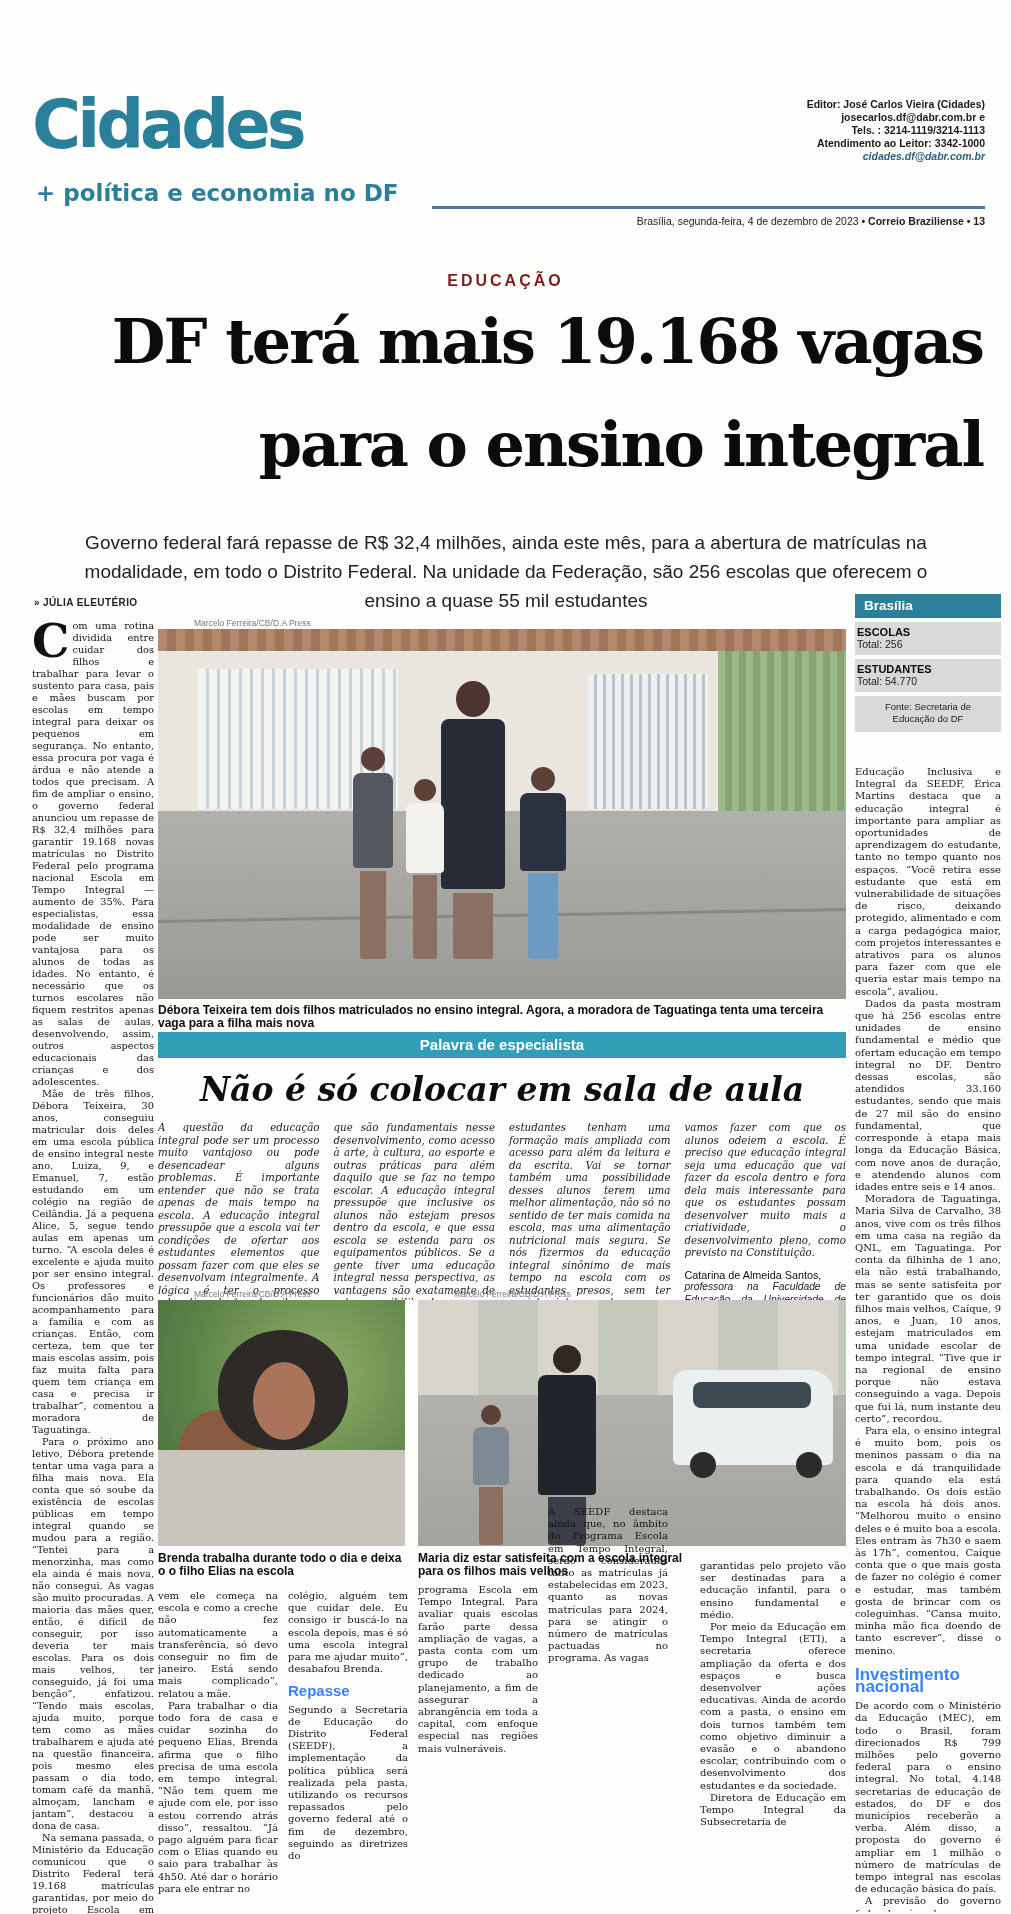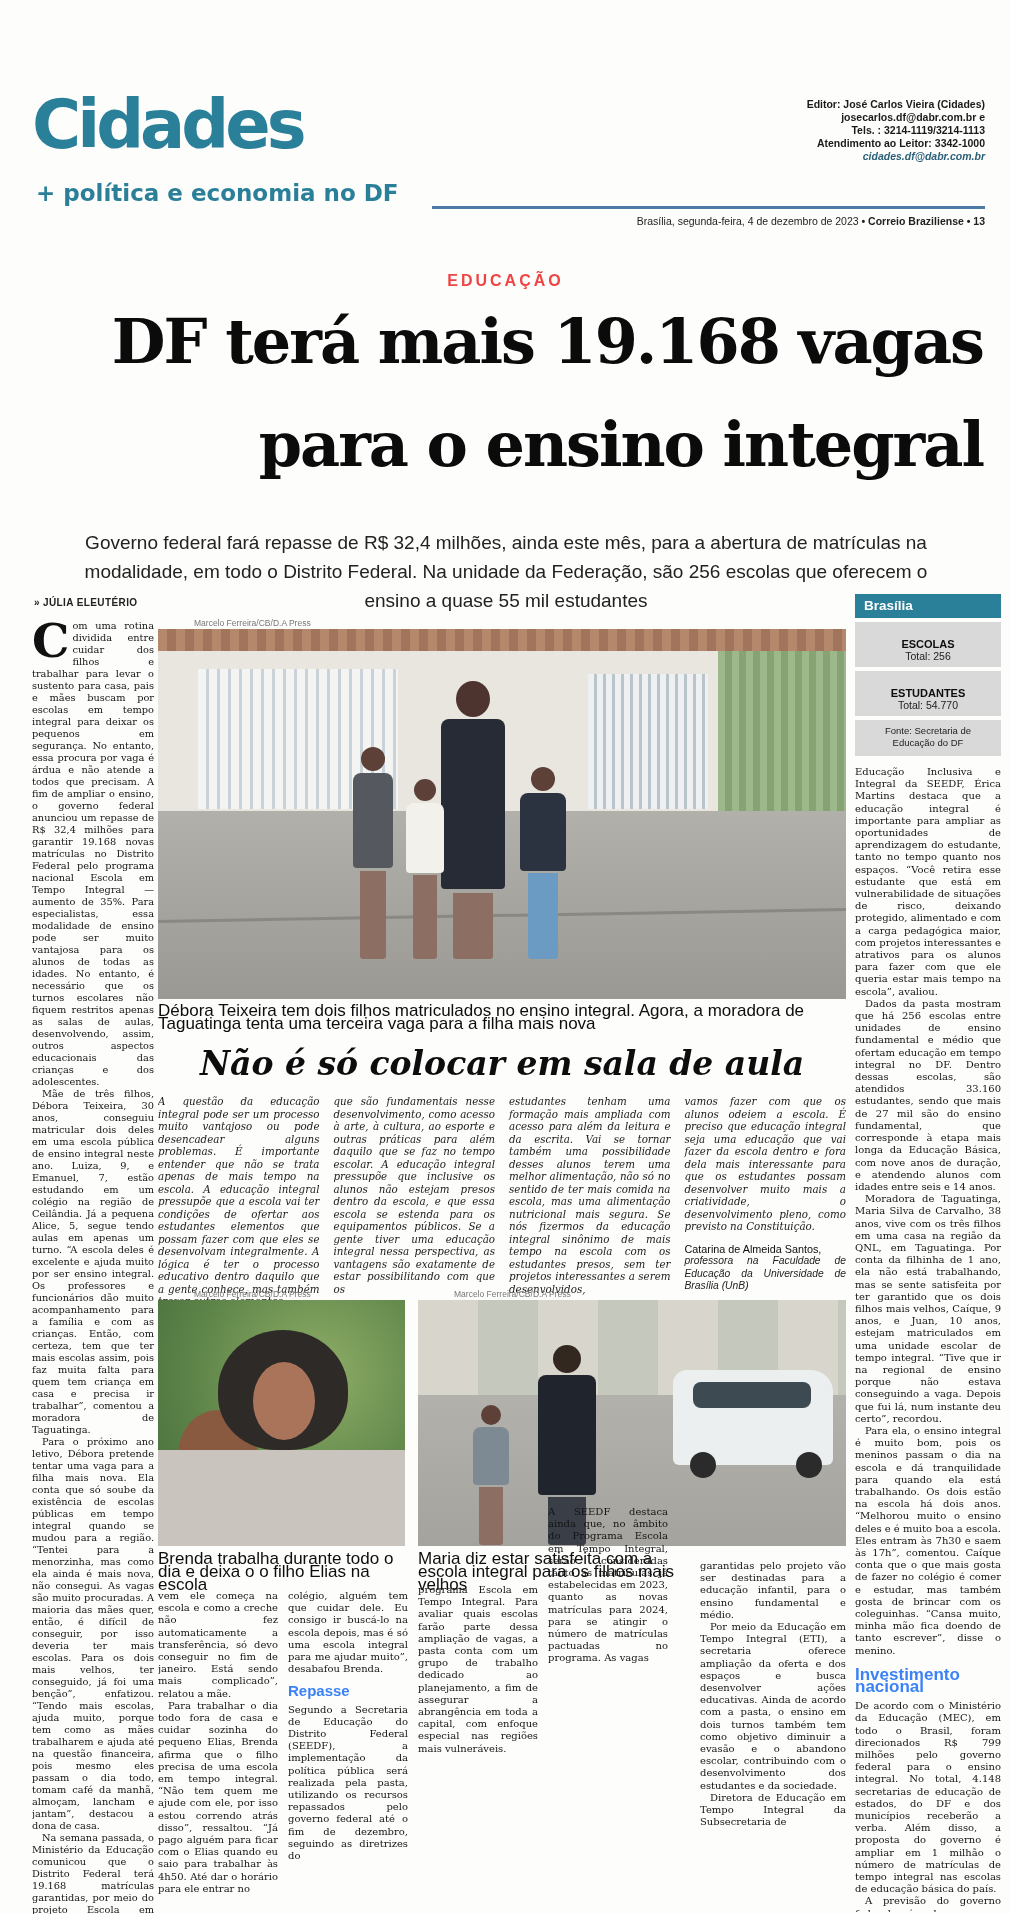--- a/index.html
+++ b/index.html
@@ -21,21 +21,21 @@
         font-size:10.5px;line-height:13px;color:#1a1a1a;font-weight:bold;}
   .editor-block .ed-first b{font-weight:bold;}
   .editor-lines p{margin:0;}
   .editor-lines p:last-child{font-style:italic;color:#2a5f77;}
   .header-rule{position:absolute;left:432px;top:206px;width:553px;height:3px;background:var(--rule);}
   .dateline{position:absolute;right:26px;top:215px;font-size:10.5px;color:#222;}
   .dateline b{font-weight:bold;}
 
   
   .kicker{position:absolute;left:0;top:272px;width:100%;text-align:center;
-        font-weight:bold;font-size:16px;letter-spacing:3px;color:#ef4444;}
+        font-weight:bold;font-size:16px;letter-spacing:3px;color:#7f1d1d;}
   .headline{position:absolute;left:28px;top:290px;width:955px;text-align:right;
         font-family:"DejaVu Serif",serif;font-weight:bold;font-size:62px;line-height:103px;
         letter-spacing:-2px;color:#0b0b0b;}
   .subhead{position:absolute;left:56px;top:528px;width:900px;text-align:center;
         font-size:19px;line-height:29px;color:#222;}
   .byline{position:absolute;left:34px;top:597px;font-size:10px;font-weight:bold;letter-spacing:.4px;color:#222;}
   .byline .mk{color:#222;margin-right:3px;}
 
   
   .col{position:absolute;font-family:"DejaVu Serif",serif;font-size:10px;line-height:12.2px;
@@ -49,21 +49,21 @@
   .right-col{left:855px;top:766px;width:146px;height:1146px;}
   .right-col .col-subhead{font-size:17px;margin:12px 0 7px;}
   .bcol1{left:158px;top:1590px;width:120px;height:322px;}
   .bcol2{left:288px;top:1590px;width:120px;height:322px;}
   .bcol3{left:418px;top:1584px;width:120px;height:328px;}
   .bcol4{left:548px;top:1506px;width:120px;height:328px;}
   .bcol5{left:700px;top:1560px;width:146px;height:352px;}
 
   
   .credit{position:absolute;font-size:8.5px;color:#777;padding-left:36px;}
-  .caption{position:absolute;font-weight:normal;font-size:17px;line-height:13px;color:#0d0d0d;}
+  .caption{position:absolute;font-weight:bold;font-size:12px;line-height:13px;color:#0d0d0d;}
   .photo{position:absolute;overflow:hidden;background:#b7b5b0;}
   .photo-main{left:158px;top:629px;width:688px;height:370px;}
   .pm-roof{position:absolute;left:0;top:0;width:100%;height:22px;
         background:repeating-linear-gradient(90deg,#b5876b 0 9px,#a1745c 9px 18px);}
   .pm-wall{position:absolute;left:0;top:22px;width:100%;height:160px;background:#e8e6df;}
   .pm-gate1{position:absolute;left:40px;top:40px;width:200px;height:140px;
         background:repeating-linear-gradient(90deg,#f4f4f2 0 8px,#c9d2d8 8px 11px);}
   .pm-greenwall{position:absolute;left:560px;top:22px;width:128px;height:170px;
         background:repeating-linear-gradient(90deg,#9db88a 0 7px,#87a273 7px 14px);}
   .pm-gate2{position:absolute;left:430px;top:45px;width:120px;height:135px;
@@ -86,21 +86,21 @@
   .mr-house{position:absolute;left:0;top:0;width:100%;height:95px;
         background:repeating-linear-gradient(90deg,#d8d5cc 0 60px,#c4c8bd 60px 120px);}
   .mr-car{position:absolute;left:255px;top:70px;width:160px;height:95px;border-radius:14px 22px 6px 6px;background:#eceff0;}
   .mr-carwin{position:absolute;left:275px;top:82px;width:118px;height:26px;border-radius:8px;background:#3d4a52;}
   .mr-wheel1{position:absolute;left:272px;top:152px;width:26px;height:26px;border-radius:50%;background:#2b2b2b;}
   .mr-wheel2{position:absolute;left:378px;top:152px;width:26px;height:26px;border-radius:50%;background:#2b2b2b;}
 
   
   .numbers-box{position:absolute;left:855px;top:594px;width:146px;}
   .nb-header{background:var(--accent);color:#fff;font-weight:bold;font-size:13.5px;padding:4px 9px 5px;}
-  .nb-row{background:var(--row_gray);text-align:center;padding:16px 2px 5px;margin-top:4px;}
+  .nb-row{background:var(--row_gray);padding:4px 2px 5px;margin-top:4px;}
   .nb-label{font-weight:bold;font-size:11px;color:#0d0d0d;}
   .nb-value{font-size:10.5px;color:#222;}
   .nb-source{background:var(--row_gray);text-align:center;font-size:9.5px;line-height:12px;
         color:#222;padding:5px 8px 7px;margin-top:4px;}
 
   
   .specialist{position:absolute;left:158px;top:1032px;width:688px;height:268px;overflow:hidden;}
   .sp-bar{background:var(--accent_light);color:#fff;text-align:center;font-weight:bold;
         font-size:15px;padding:4px 0 5px;}
   .sp-title{font-family:"DejaVu Serif",serif;font-style:italic;font-size:33px;text-align:center;
@@ -183,20 +183,21 @@
     </div>
     <div class="fig" style="left:362px;top:138px;width:46px;height:192px;">
       <div class="fig-head" style="width:24px;height:24px;"></div>
       <div class="fig-body" style="top:26px;height:78px;background:#2c3340;"></div>
       <div class="fig-legs" style="height:86px;background:#6b9bc3;"></div>
     </div>
   </div>
   <div class="caption cap-main">Débora Teixeira tem dois filhos matriculados no ensino integral. Agora, a moradora de Taguatinga tenta uma terceira vaga para a filha mais nova</div>
 
   <section class="specialist">
+    <div class="sp-bar">Palavra de especialista</div>
     <h2 class="sp-title">Não é só colocar em sala de aula</h2>
     <div class="quote-cols">
       <div class="quote-col">A questão da educação integral pode ser um processo muito vantajoso ou pode desencadear alguns problemas. É importante entender que não se trata apenas de mais tempo na escola. A educação integral pressupõe que a escola vai ter condições de ofertar aos estudantes elementos que possam fazer com que eles se desenvolvam integralmente. A lógica é ter o processo educativo dentro daquilo que a gente conhece, mas também trazer outros elementos</div>
       <div class="quote-col">que são fundamentais nesse desenvolvimento, como acesso à arte, à cultura, ao esporte e outras práticas para além daquilo que se faz no tempo escolar. A educação integral pressupõe que inclusive os alunos não estejam presos dentro da escola, e que essa escola se estenda para os equipamentos públicos. Se a gente tiver uma educação integral nessa perspectiva, as vantagens são exatamente de estar possibilitando com que os</div>
       <div class="quote-col">estudantes tenham uma formação mais ampliada com acesso para além da leitura e da escrita. Vai se tornar também uma possibilidade desses alunos terem uma melhor alimentação, não só no sentido de ter mais comida na escola, mas uma alimentação nutricional mais segura. Se nós fizermos da educação integral sinônimo de mais tempo na escola com os estudantes presos, sem ter projetos interessantes a serem desenvolvidos,</div>
       <div class="quote-col">
         <span>vamos fazer com que os alunos odeiem a escola. É preciso que educação integral seja uma educação que vai fazer da escola dentro e fora dela mais interessante para que os estudantes possam desenvolver muito mais a criatividade, o desenvolvimento pleno, como previsto na Constituição.</span>
         <div class="quote-attrib">
           <div class="qa-name">Catarina de Almeida Santos,</div>
           <div class="qa-role">professora na Faculdade de Educação da Universidade de Brasília (UnB)</div>

